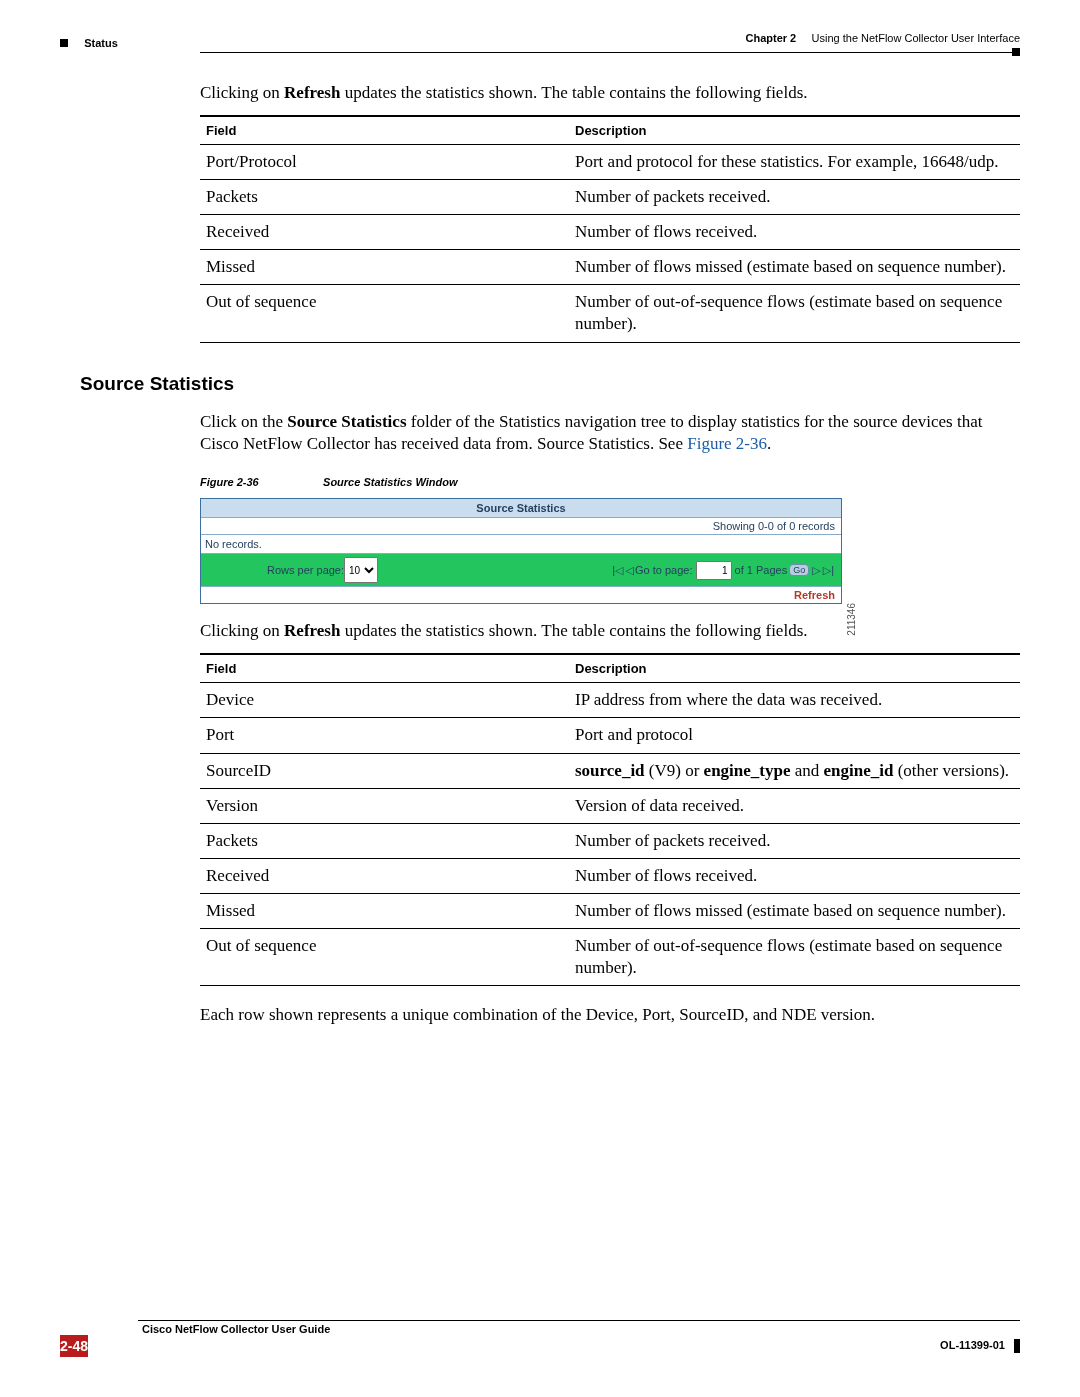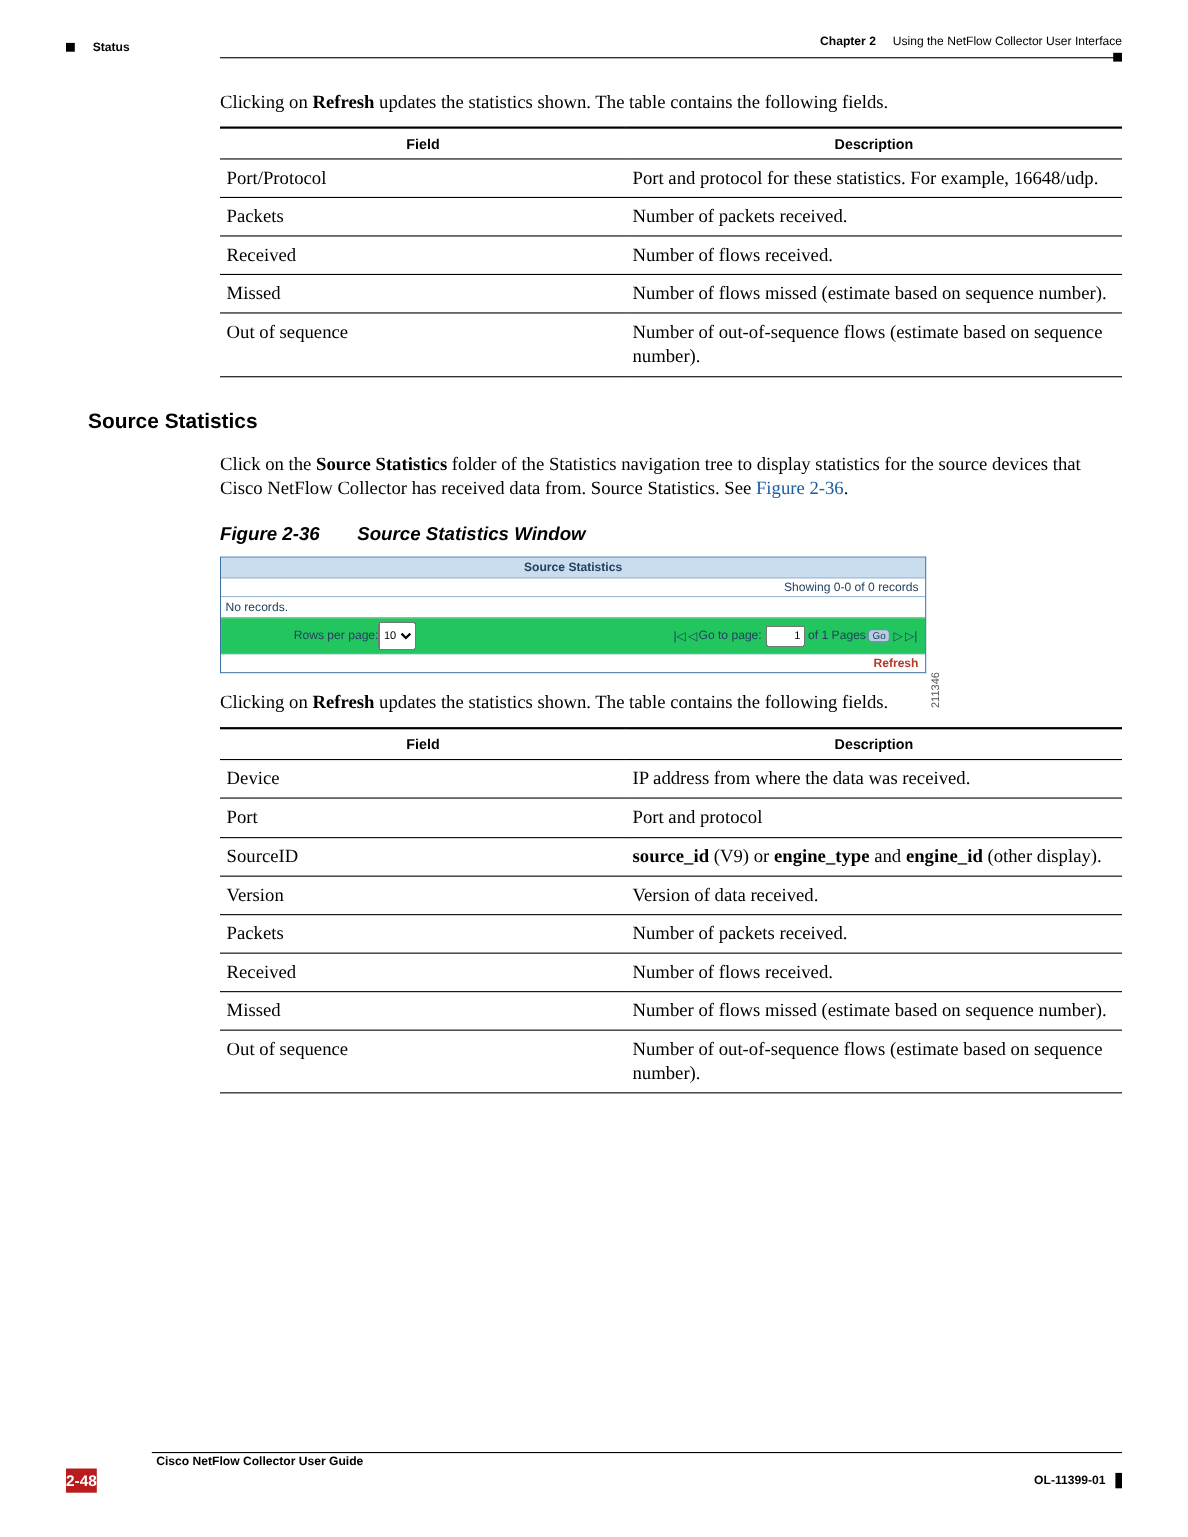--- a/index.html
+++ b/index.html
@@ -70,21 +70,21 @@
   }
   .para { margin: 16px 0 10px 0; line-height: 1.35; }
   .para b { font-weight: bold; }
   .fig-link { color: #1a5da6; }
   .tbl {
     width: 100%;
     border-collapse: collapse;
     margin: 6px 0 18px 0;
   }
   .tbl th {
-    text-align: center;
+    text-align: left;
     font-family: Arial, Helvetica, sans-serif;
     font-size: 13px;
     font-weight: bold;
     border-top: 2px solid #000;
     border-bottom: 1px solid #000;
     padding: 6px 6px;
   }
   .tbl td {
     border-bottom: 1px solid #000;
     padding: 6px 6px;
@@ -96,21 +96,21 @@
 
   .h2 {
     font-family: Arial, Helvetica, sans-serif;
     font-size: 19px;
     font-weight: bold;
     margin: 30px 0 8px 0;
     margin-left: 20px;
   }
   .fig-caption {
     font-family: Arial, Helvetica, sans-serif;
-    font-size: 17px;
+    font-size: 11px;
     font-weight: bold;
     font-style: italic;
     margin: 20px 0 10px 0;
   }
   .fig-caption .fignum { display:inline-block; width:120px; }
 
   
   .ss {
     border: 1px solid #3b6fa0;
     font-family: Arial, Helvetica, sans-serif;
@@ -361,21 +361,21 @@
         <tr>
             <td>Device</td>
             <td>IP address from where the data was received.</td>
           </tr>
         <tr>
             <td>Port</td>
             <td>Port and protocol</td>
           </tr>
         <tr>
             <td>SourceID</td>
-            <td><b>source_id</b><span> (V9) or </span><b>engine_type</b><span> and </span><b>engine_id</b><span> (other display).</span></td>
+            <td><b>source_id</b><span> (V9) or </span><b>engine_type</b><span> and </span><b>engine_id</b><span> (other versions).</span></td>
           </tr>
         <tr>
             <td>Version</td>
             <td>Version of data received.</td>
           </tr>
         <tr>
             <td>Packets</td>
             <td>Number of packets received.</td>
           </tr>
         <tr>
@@ -386,20 +386,21 @@
             <td>Missed</td>
             <td>Number of flows missed (estimate based on sequence number).</td>
           </tr>
         <tr>
             <td>Out of sequence</td>
             <td>Number of out-of-sequence flows (estimate based on sequence number).</td>
           </tr>
       </tbody>
     </table>
 
+    <p class="para">Each row shown represents a unique combination of the Device, Port, SourceID, and NDE version.</p>
   </div>
 
   <div class="footer">
     <div class="foot-rule"></div>
     <div class="foot-guide">Cisco NetFlow Collector User Guide</div>
     <div class="foot-row">
       <span class="foot-pg">2-48</span>
       <span class="foot-code">
         <span>OL-11399-01</span>
         <span class="foot-end-box"></span>

